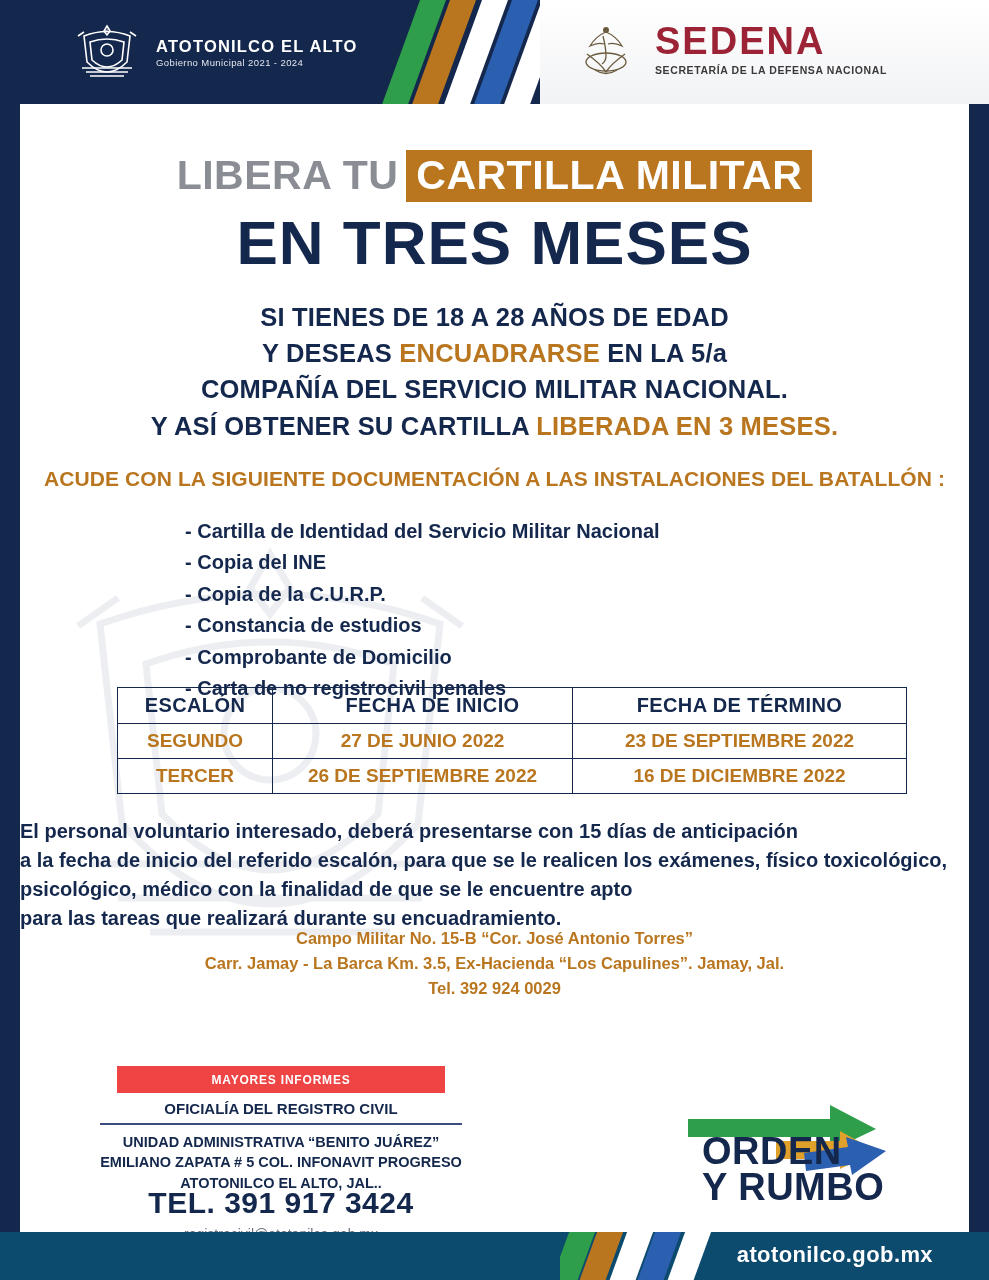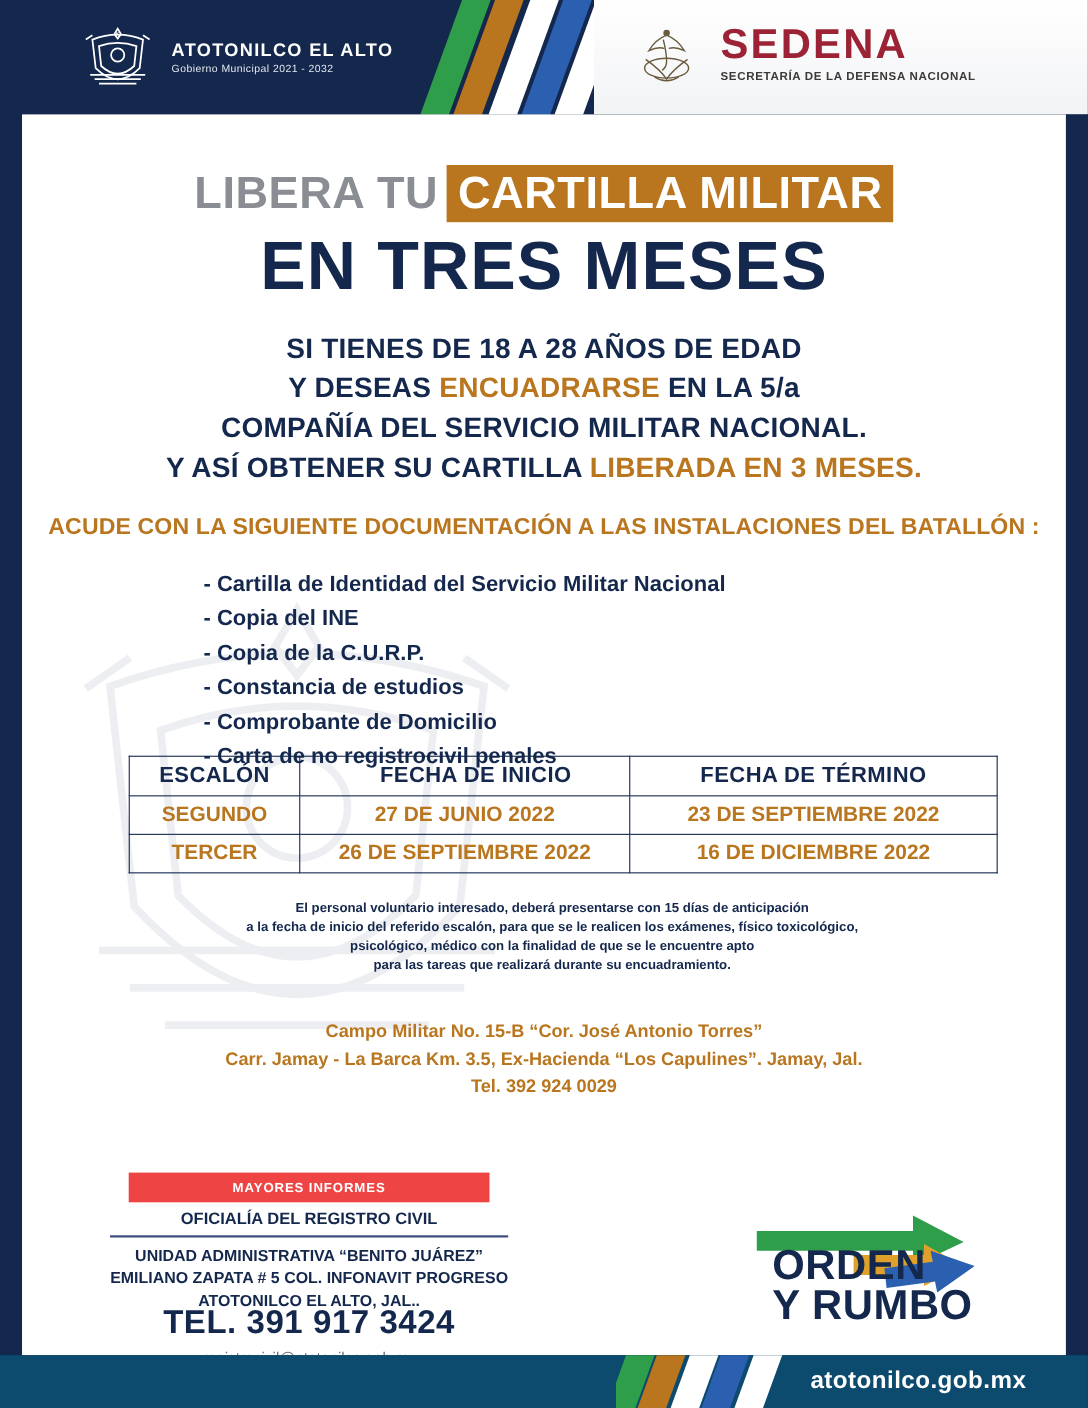--- a/index.html
+++ b/index.html
@@ -127,22 +127,22 @@
     padding: 6px 4px;
   }
   .tbl th {
     color: #14274c; font-size: 20px; letter-spacing: .4px;
   }
   .tbl td { color: #b9761f; font-size: 19px; }
   .tbl .c1 { width: 155px; margin-top: 12px; }
   .tbl .c2 { width: 300px; padding-left: 24px; }
   .note {
     position: absolute; top: 713px; left: 0; width: 964px;
-    text-align: center; color: #14274c; font-weight: bold;
-    font-size: 12px; line-height: 1.45;
+    text-align: left; color: #14274c; font-weight: bold;
+    font-size: 20px; line-height: 1.45;
   }
   .addr {
     position: absolute; top: 822px; left: 0; width: 949px;
     text-align: center; color: #b9761f; font-weight: bold;
     font-size: 16.5px; line-height: 1.5;
   }
   
   .info-banner {
     position: absolute; top: 962px; left: 97px;
     width: 328px; height: 27px;
@@ -219,21 +219,21 @@
             <path d="M18 20 q17 -6 34 0 l-2 18 q-15 14 -30 0z"></path>
             <circle cx="35" cy="28" r="6"></circle>
             <path d="M10 46 h50 M14 50 h42 M18 54 h34"></path>
             <path d="M6 14 l6 -4 M64 14 l-6 -4"></path>
           </g>
           <text x="35" y="11" font-size="6" fill="#ffffff" text-anchor="middle" font-family="Liberation Sans">K</text>
         </svg>
       </div>
       <div class="muni-text">
         <div class="muni-title">ATOTONILCO EL ALTO</div>
-        <div class="muni-sub">Gobierno Municipal 2021 - 2032</div>
+        <div class="muni-sub">Gobierno Municipal 2021 - 2024</div>
       </div>
     </div>
 
     <div class="hdr-divider">
       <span style="left:0px;   background:#2e9e4a;"></span>
       <span style="left:30px;  background:#b9761f;"></span>
       <span style="left:62px;  background:#ffffff;"></span>
       <span style="left:92px;  background:#2b5fb0;"></span>
       <span style="left:122px; background:#ffffff;"></span>
     </div>

